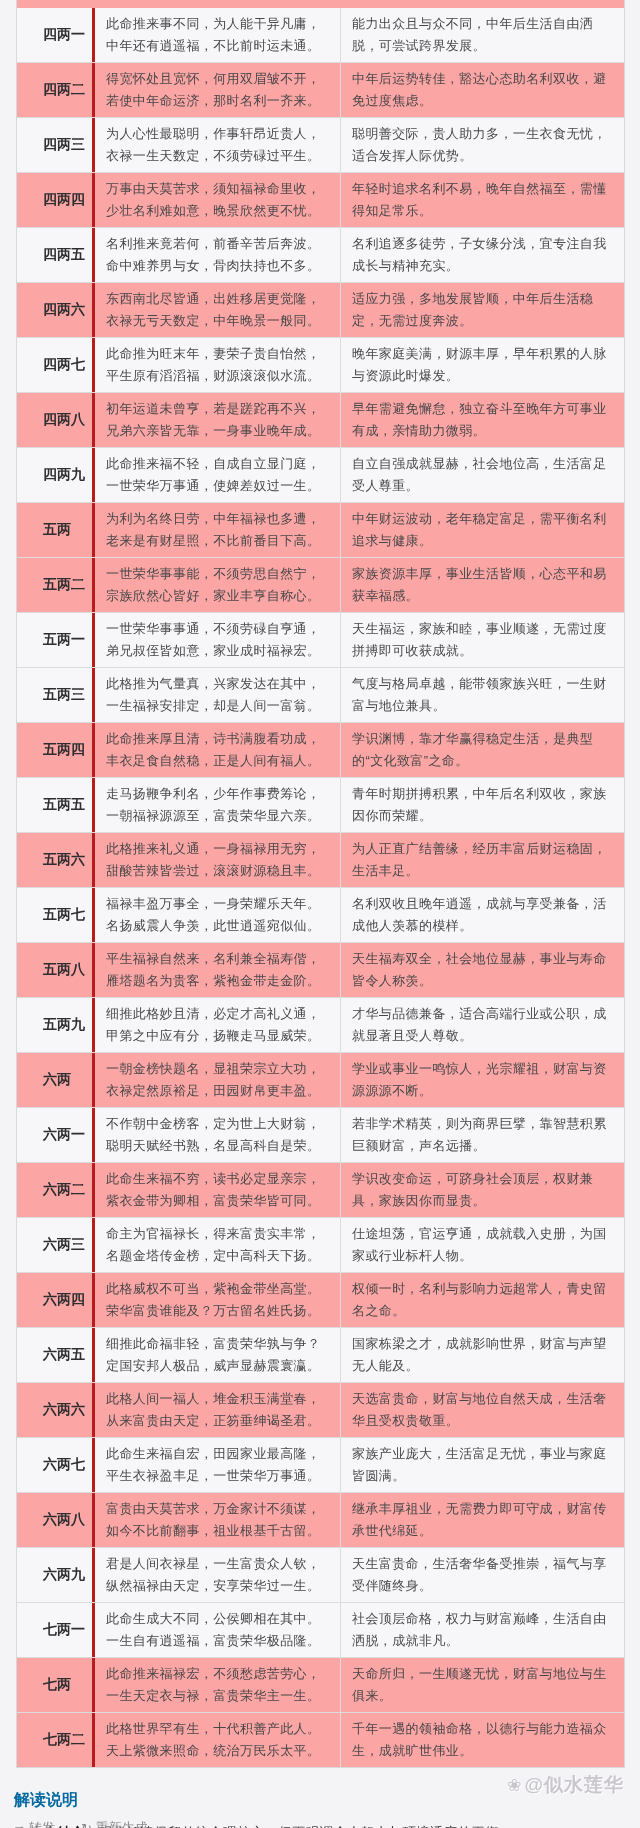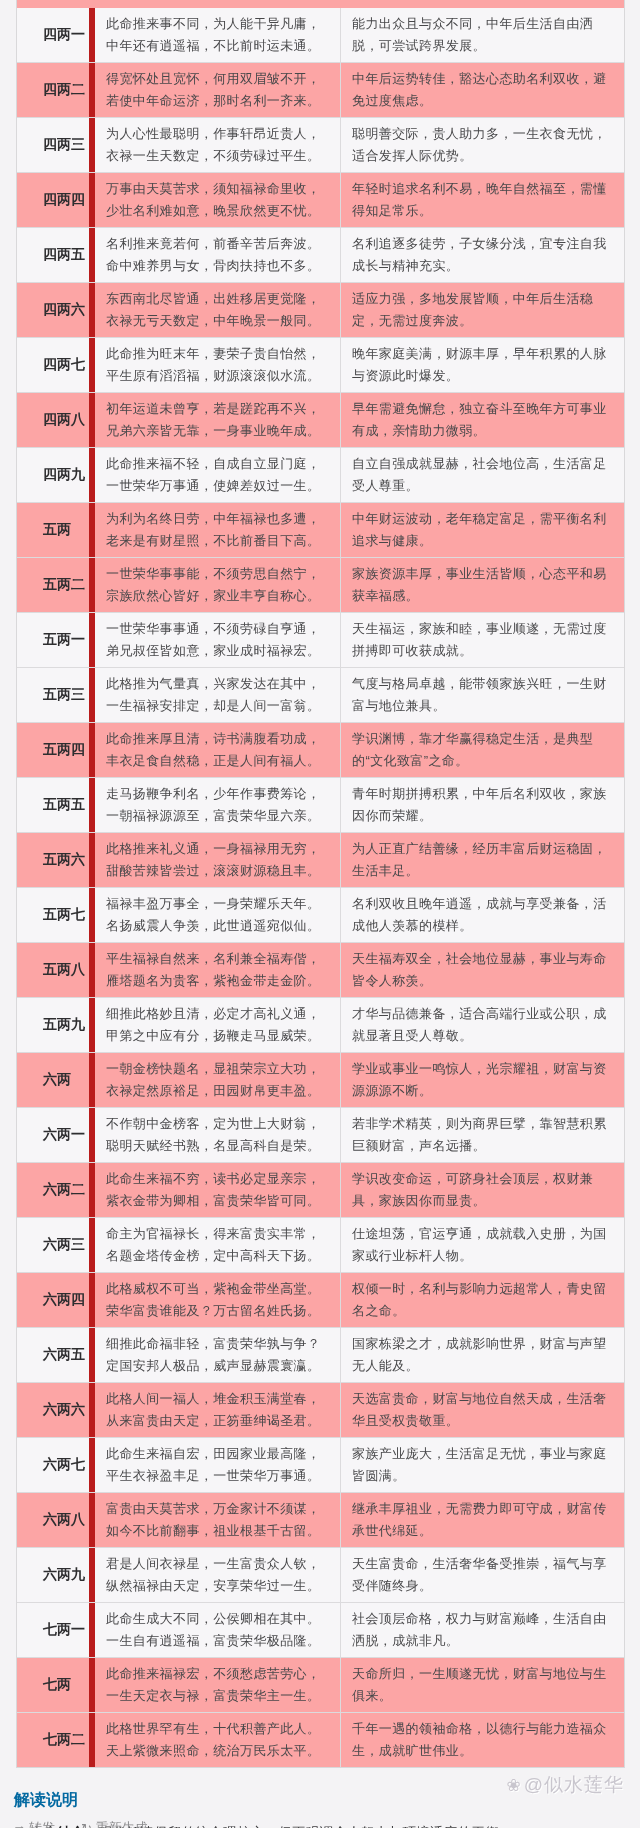--- a/index.html
+++ b/index.html
@@ -12,40 +12,40 @@
   .table{
     margin-left:16px;width:609px;box-sizing:border-box;
     border:1px solid #d9d8da;border-top:none;
     background:#f7f6f8;
   }
   .row{display:flex;border-top:1px solid #dcdbdd;}
   .row:first-child{border-top:none;}
   .partial{height:8px;background:#e9e8ea;}
   .cell{box-sizing:border-box;display:flex;flex-direction:column;justify-content:center;}
   .weight{
-    width:78px;padding:4px 4px 4px 26px;border-right:6px solid #b91c1c;
+    width:78px;padding:4px 4px 4px 26px;border-right:3px solid #b91c1c;
     font-weight:bold;font-size:14px;color:#2e2e30;white-space:nowrap;
   }
   .verse{width:246px;border-right:1px solid #dcdbdd;}
   .modern{width:283px;}
   .verse,.modern{
     padding:5px 11px;font-size:13px;line-height:22px;letter-spacing:.4px;
     min-height:52px;color:#48484a;
   }
   .light{background:#f7f6f8;}
   .dark{background:#fca5a5;}
 
   .notes{margin:22px 16px 0 14px;}
   .notes-title{font-size:16px;font-weight:bold;color:#0369a1;margin:0 0 9px 0;}
   .note-item{font-size:13.5px;line-height:25px;color:#3c3c3e;letter-spacing:.3px;}
   .note-item b{color:#222224;}
 
   .watermark{
     position:absolute;right:16px;top:1772px;
-    font-size:19px;font-weight:normal;letter-spacing:1px;
+    font-size:19px;font-weight:bold;letter-spacing:1px;
     color:#c9c6ce;text-shadow:1px 1px 0 #ffffff;
     white-space:nowrap;
   }
   .watermark .wm-logo{font-size:17px;margin-right:2px;}
 
   .footer{
     position:absolute;left:14px;top:1819px;
     display:flex;gap:26px;font-size:13px;color:#8a8a8c;
   }
   .footer .f-btn{display:flex;align-items:center;gap:4px;background:none;border:none;

